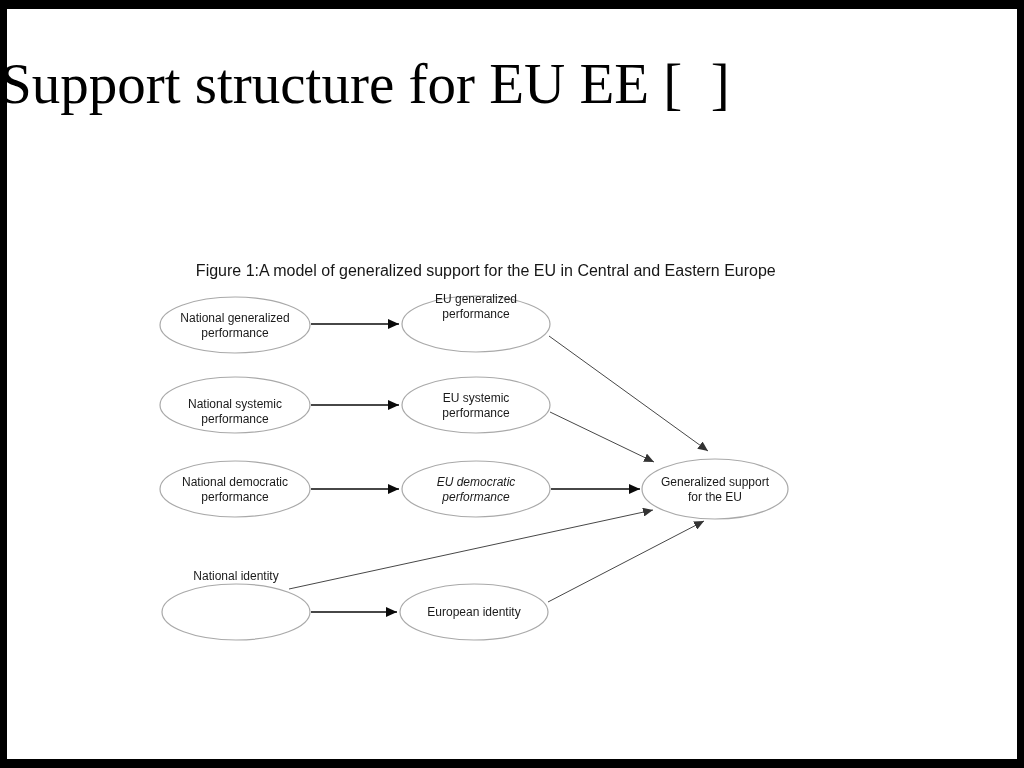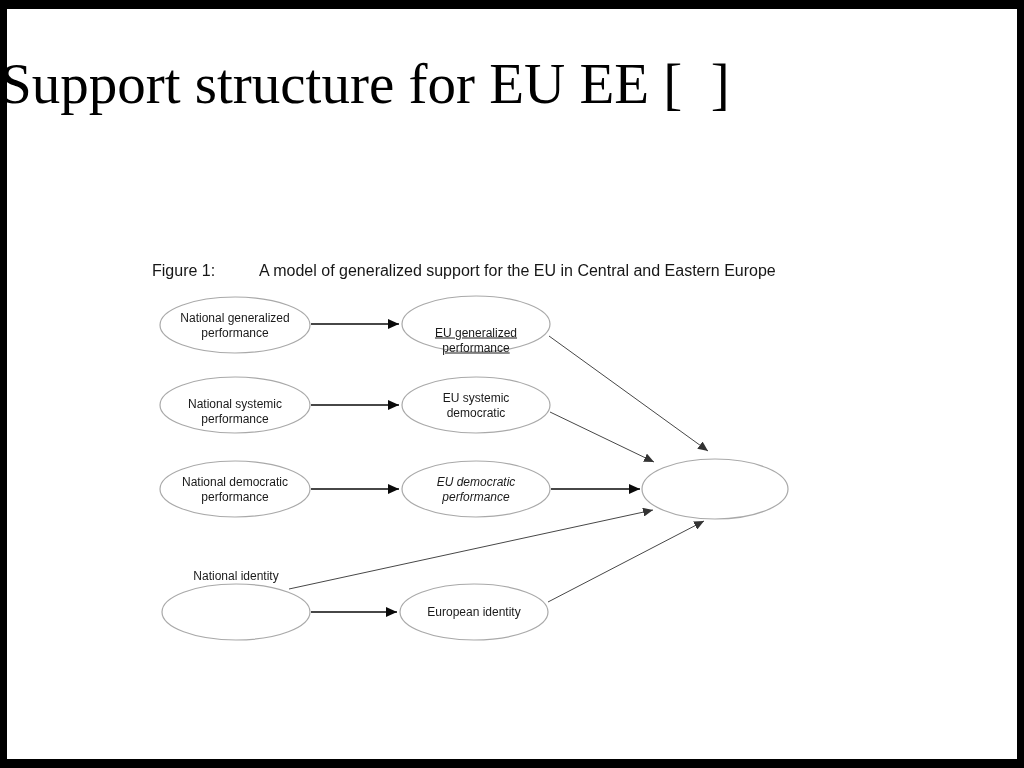--- a/index.html
+++ b/index.html
@@ -32,21 +32,21 @@
     z-index: 2;
   }
   .figure-caption {
     position: absolute; top: 261px; left: 152px;
     font-size: 16px; line-height: 19px;
     color: #161616;
     z-index: 2;
     white-space: nowrap;
   }
   .figure-caption .cap-label {
-    display: inline-block; width: 107px;
+    display: inline-block; width: 107px; text-align: right;
   }
   #diagram-svg {
     position: absolute; left: 0; top: 0;
     width: 1024px; height: 768px;
     z-index: 1;
   }
   .edge-bold { stroke: #0a0a0a; stroke-width: 1.7; }
   .edge-thin { stroke: #474747; stroke-width: 1; }
   .node-ellipse { fill: #ffffff; stroke: #a9a9a9; stroke-width: 1.2; }
   #diagram-labels { position: absolute; left: 0; top: 0; width: 1024px; height: 768px; z-index: 2; pointer-events: none; }
@@ -102,20 +102,22 @@
   </svg>
 
 <div id="diagram-labels">
     <div class="node-label" style="left: 235px; top: 325px;">National generalized
 performance</div>
     <div class="node-label" style="left: 235px; top: 405px; margin-top: 6px;">National systemic
 performance</div>
     <div class="node-label" style="left: 235px; top: 489px;">National democratic
 performance</div>
     <div class="node-label" style="left: 236px; top: 576px;">National identity</div>
-    <div class="node-label" style="left: 476px; top: 340px; text-decoration: underline;">EU generalized
+    <div class="node-label" style="left: 476px; top: 306px;">EU generalized
 performance</div>
     <div class="node-label" style="left: 476px; top: 405px;">EU systemic
-democratic</div>
+performance</div>
     <div class="node-label" style="left: 476px; top: 489px; font-style: italic;">EU democratic
 performance</div>
     <div class="node-label" style="left: 474px; top: 612px;">European identity</div>
+    <div class="node-label" style="left: 715px; top: 489px;">Generalized support
+for the EU</div>
   </div>
 
 </body></html>

